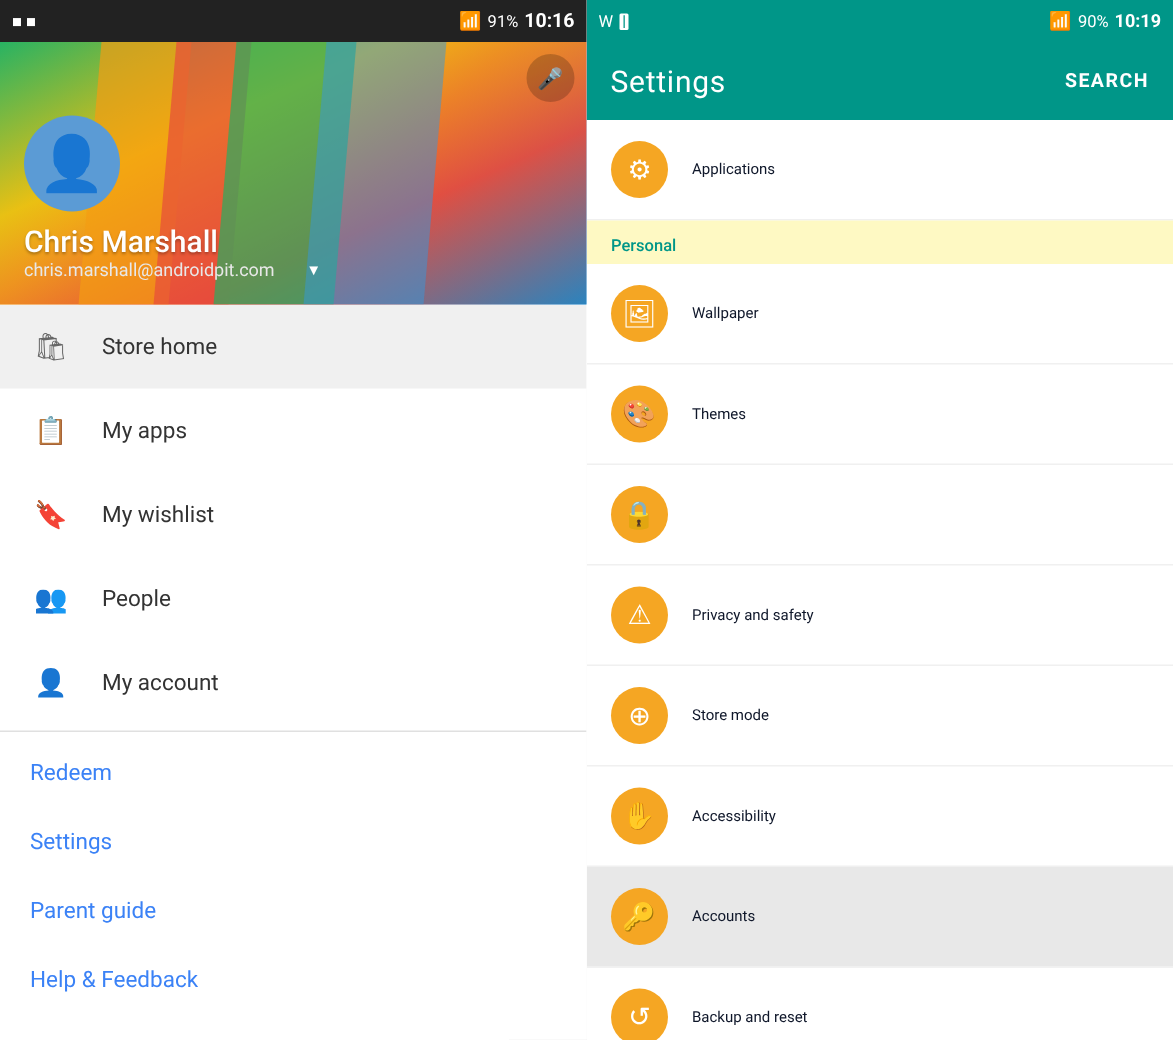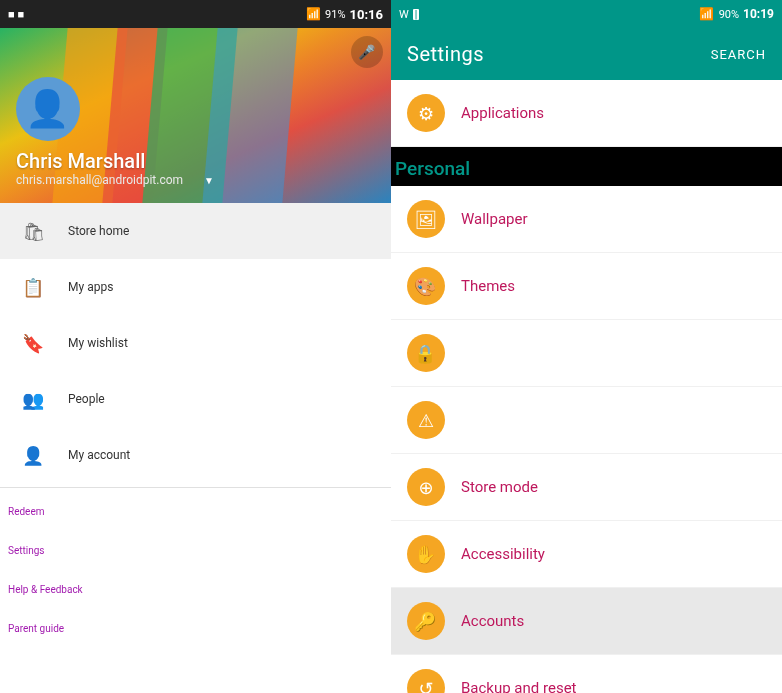--- a/index.html
+++ b/index.html
@@ -142,32 +142,32 @@
       width: 28px;
       height: 28px;
       display: flex;
       align-items: center;
       justify-content: center;
       color: #666;
       font-size: 18px;
       flex-shrink: 0;
     }
     .menu-label {
-      font-size: 12px;
+      font-size: 15px;
       color: #333;
     }
     .menu-divider {
       height: 1px;
       background: #e0e0e0;
       margin: 4px 0;
     }
     .menu-text-item {
-      padding: 14px 8px;
-      font-size: 10px;
-      color: #a21caf;
+      padding: 14px 20px;
+      font-size: 15px;
+      color: #3b82f6;
       cursor: pointer;
     }
 
     
     .right-panel {
       width: 391px;
       height: 693px;
       display: flex;
       flex-direction: column;
       background: #f5f5f5;
@@ -203,21 +203,21 @@
     }
     .settings-title {
       font-size: 20px;
       color: #fff;
       font-weight: 400;
       letter-spacing: 0.5px;
     }
     .search-label {
       font-size: 13px;
       color: #fff;
-      font-weight: 400;
+      font-weight: 700;
       letter-spacing: 1px;
     }
 
     
     .settings-list {
       flex: 1;
       overflow-y: auto;
       background: #fff;
     }
     .settings-item {
@@ -235,28 +235,28 @@
       border-radius: 50%;
       background: #f5a623;
       display: flex;
       align-items: center;
       justify-content: center;
       color: #fff;
       font-size: 18px;
       flex-shrink: 0;
     }
     .settings-item-label {
-      font-size: 15px;
-      color: #be185d;
+      font-size: 10px;
+      color: #0f172a;
     }
     .section-header {
-      padding: 10px 4px 6px;
-      font-size: 19px;
+      padding: 10px 16px 6px;
+      font-size: 11px;
       color: #009688;
-      background: #000000;
+      background: #fef9c3;
       font-weight: 500;
     }
   </style>
 </head>
 <body>
 
 <div class="left-panel">
 
   <div class="status-bar-left">
     <div class="left-icons">
@@ -315,24 +315,24 @@
 
     <div class="menu-divider"></div>
 
     <div class="menu-text-item">
       <span>Redeem</span>
     </div>
     <div class="menu-text-item">
       <span>Settings</span>
     </div>
     <div class="menu-text-item">
+      <span>Parent guide</span>
+    </div>
+    <div class="menu-text-item">
       <span>Help &amp; Feedback</span>
-    </div>
-    <div class="menu-text-item">
-      <span>Parent guide</span>
     </div>
   </div>
 </div>
 
 <div class="right-panel">
 
   <div class="status-bar-right">
     <div style="display:flex;align-items:center;gap:4px;">
       <span style="color:#fff;font-size:11px;">W</span>
       <span style="color:#fff;font-size:10px;background:#fff;color:#009688;padding:0 2px;border-radius:1px;font-weight:bold;">|</span>
@@ -367,20 +367,21 @@
       <div class="settings-icon-circle">🎨</div>
       <span class="settings-item-label">Themes</span>
     </div>
 
     <div class="settings-item">
       <div class="settings-icon-circle">🔒</div>
     </div>
 
     <div class="settings-item">
       <div class="settings-icon-circle">⚠</div>
+      <span class="settings-item-label">Privacy and safety</span>
     </div>
 
     <div class="settings-item">
       <div class="settings-icon-circle">⊕</div>
       <span class="settings-item-label">Store mode</span>
     </div>
 
     <div class="settings-item">
       <div class="settings-icon-circle">✋</div>
       <span class="settings-item-label">Accessibility</span>

